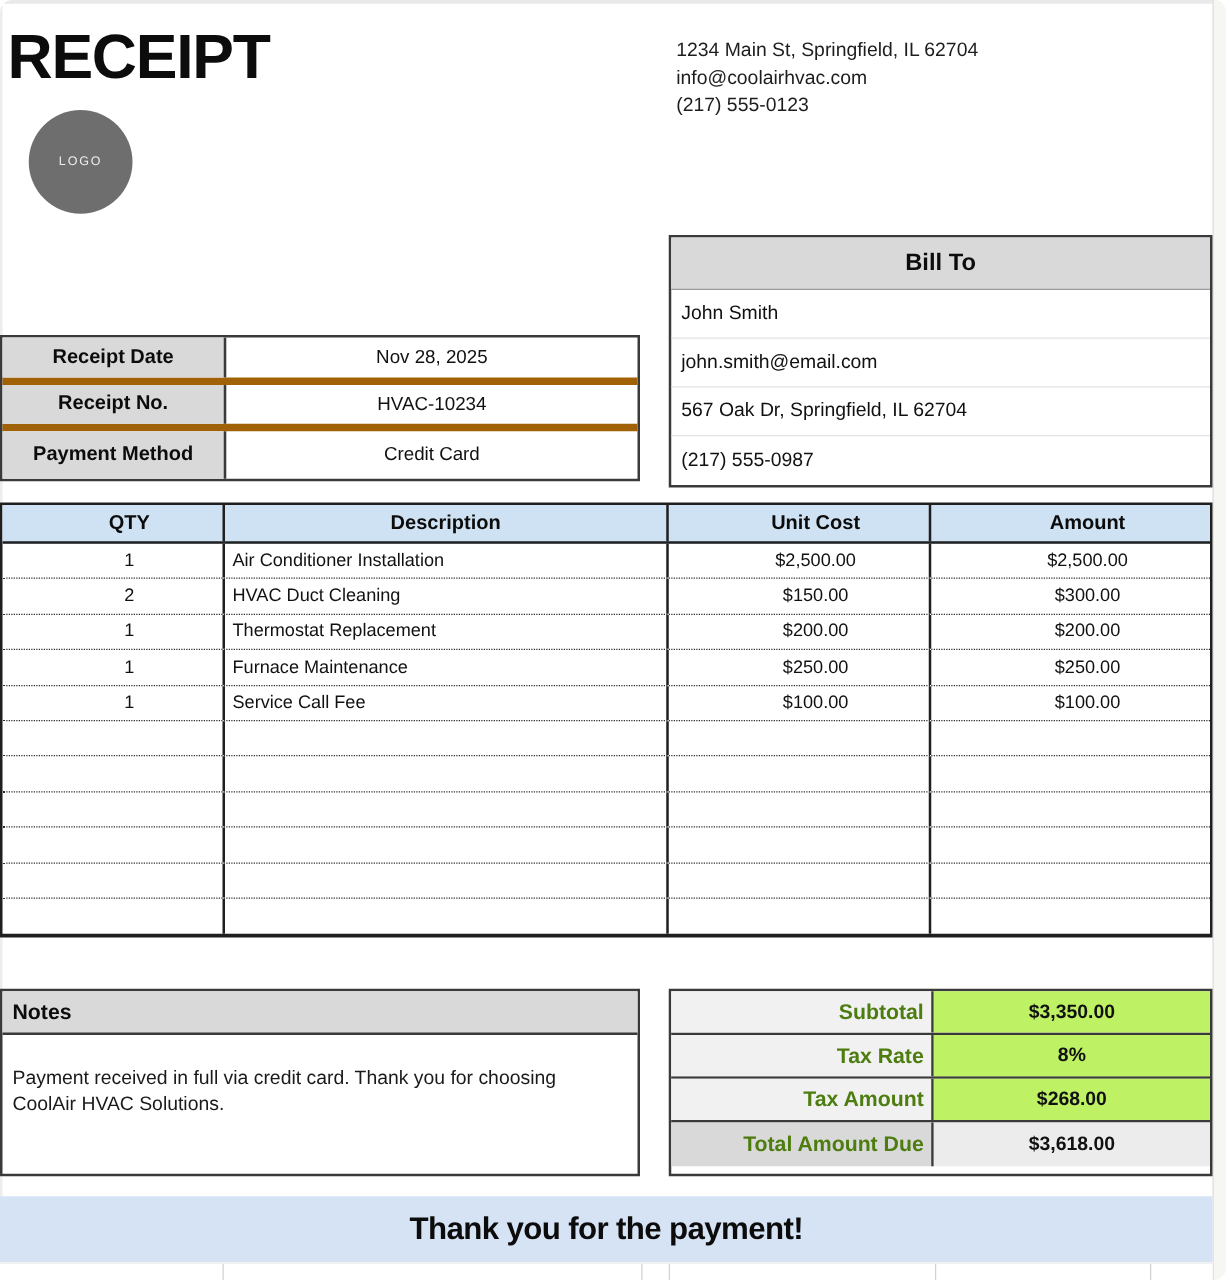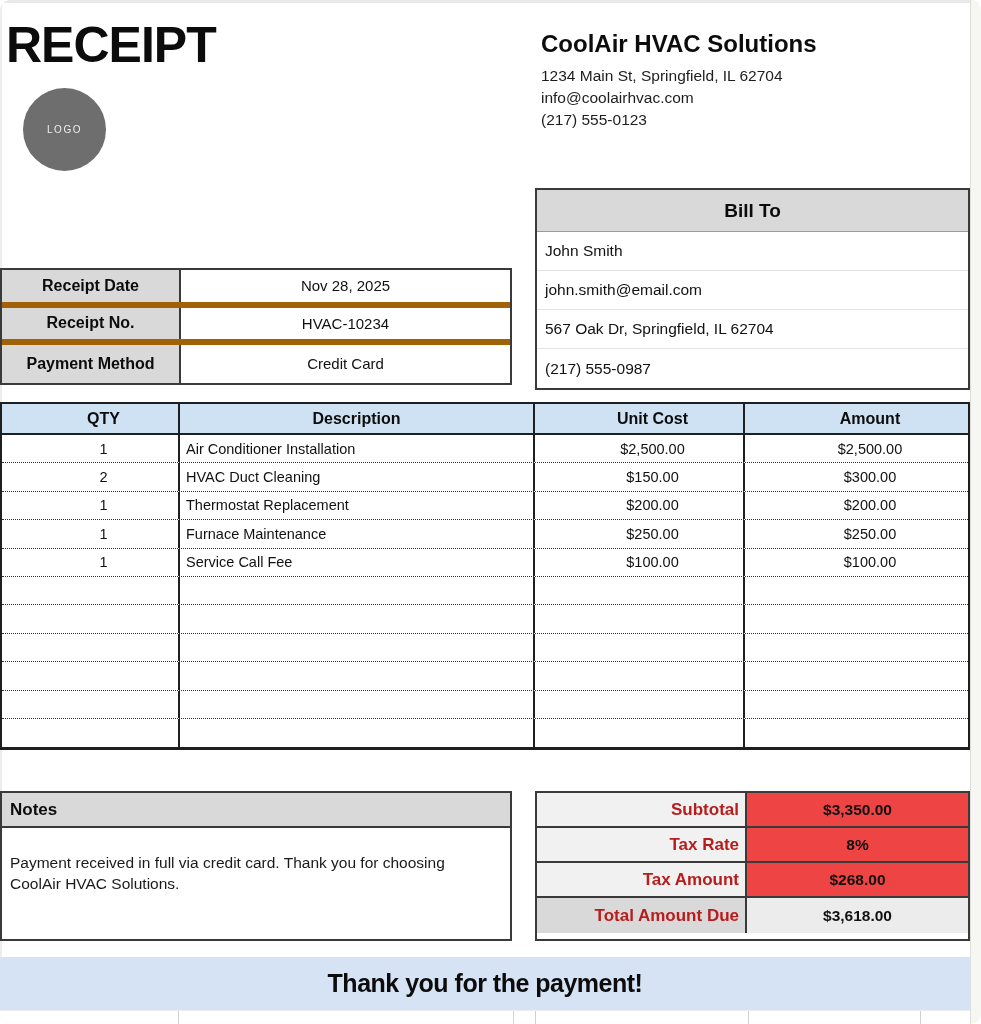--- a/index.html
+++ b/index.html
@@ -72,24 +72,24 @@
   }
   .notes-body { padding:24px 14px 0 8px; font-size:15.5px; line-height:21px; color:#1a1a1a; }
 
   .totals { position:absolute; left:535px; top:791px; width:435px; height:150px;
     border:2px solid #3a3a3a; background:#fff; }
   .trow { display:flex; height:35px; border-bottom:2px solid #3a3a3a; }
   .trow:last-child { border-bottom:none; }
   .tlabel {
     width:210px; background:#f1f1f1; border-right:2px solid #3a3a3a;
     display:flex; align-items:center; justify-content:flex-end; padding-right:6px;
-    font-weight:bold; font-size:17px; color:#b91c1c;
+    font-weight:bold; font-size:17px; color:#4d7c0f;
   }
   .tvalue { flex:1; display:flex; align-items:center; justify-content:center;
-    font-weight:bold; font-size:15.5px; background:#ef4444; }
+    font-weight:bold; font-size:15.5px; background:#bef264; }
   .trow.emphasis .tlabel { background:#d9d9d9; }
   .trow.emphasis .tvalue { background:#ececec; }
 
   .footer {
     position:absolute; left:0; top:957px; width:970px; height:53px; background:#d6e3f4;
     display:flex; align-items:center; justify-content:center;
     font-weight:bold; font-size:25px; letter-spacing:-0.5px; color:#0c0c0c;
   }
   .grid-bottom { position:absolute; left:0; top:1010px; width:970px; height:14px;
     background:#fff; border-top:1px solid #ececec; }
@@ -103,21 +103,20 @@
   <div class="edge-left"></div>
   <div class="edge-right"></div>
 
   <div class="receipt-title">RECEIPT</div>
 
   <div class="logo">
     <span>LOGO</span>
   </div>
 
   <div class="company">
-    <div class="company-name">CoolAir HVAC Solutions</div>
     <div class="company-line">1234 Main St, Springfield, IL 62704</div>
     <div class="company-line">info@coolairhvac.com</div>
     <div class="company-line">(217) 555-0123</div>
   </div>
 
   <div class="billto">
     <div class="billto-header">Bill To</div>
     <div class="billto-row">John Smith</div>
     <div class="billto-row">john.smith@email.com</div>
     <div class="billto-row">567 Oak Dr, Springfield, IL 62704</div>

